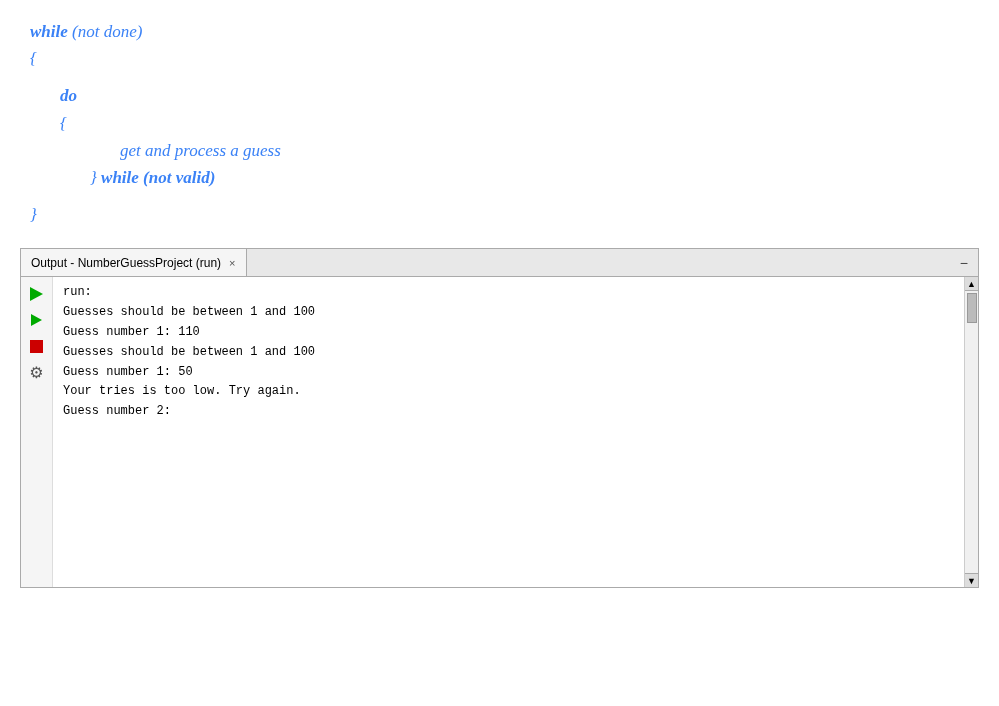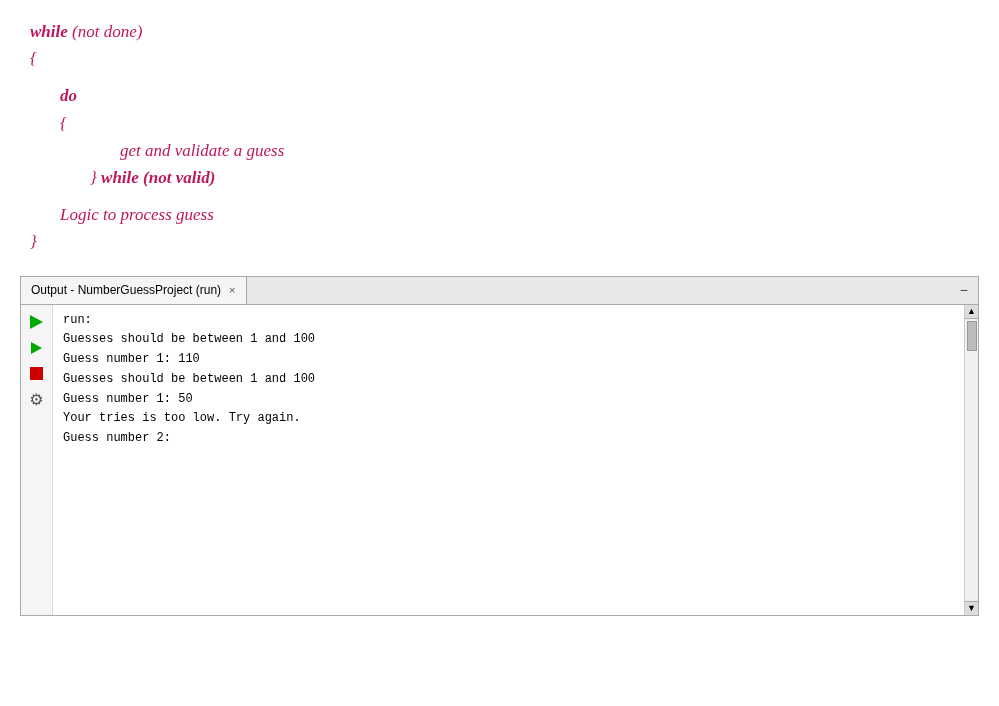--- a/index.html
+++ b/index.html
@@ -19,21 +19,21 @@
     .code-area {
       padding: 18px 30px 20px 30px;
       background: #ffffff;
     }
 
     .code-line {
       font-family: 'Times New Roman', Times, serif;
       font-style: italic;
       font-size: 17px;
       line-height: 1.6;
-      color: #be185d;
+      color: #3b82f6;
     }
 
     .code-line .bold-keyword {
       font-weight: bold;
       font-style: italic;
     }
 
     .indent-1 {
       padding-left: 30px;
     }
@@ -200,26 +200,25 @@
     <div class="code-line">
       <span class="bold-keyword">while</span>
       <span> <span>(not done)</span></span>
     </div>
     <div class="code-line">{</div>
     <div style="height:10px"></div>
     <div class="code-line indent-1">
       <span class="bold-keyword">do</span>
     </div>
     <div class="code-line indent-1">{</div>
-    <div class="code-line indent-3">get and validate a guess</div>
+    <div class="code-line indent-3">get and process a guess</div>
     <div class="code-line indent-2">
       <span>} </span><span class="bold-keyword">while (not valid)</span>
     </div>
     <div style="height:10px"></div>
-    <div class="code-line indent-1">Logic to process guess</div>
     <div class="code-line">}</div>
   </div>
 
   <div class="output-panel">
     <div class="output-header">
       <div class="output-tab">
         <span>Output - NumberGuessProject (run)</span>
         <span class="output-tab-close">×</span>
       </div>
       <span class="output-minimize">−</span>

